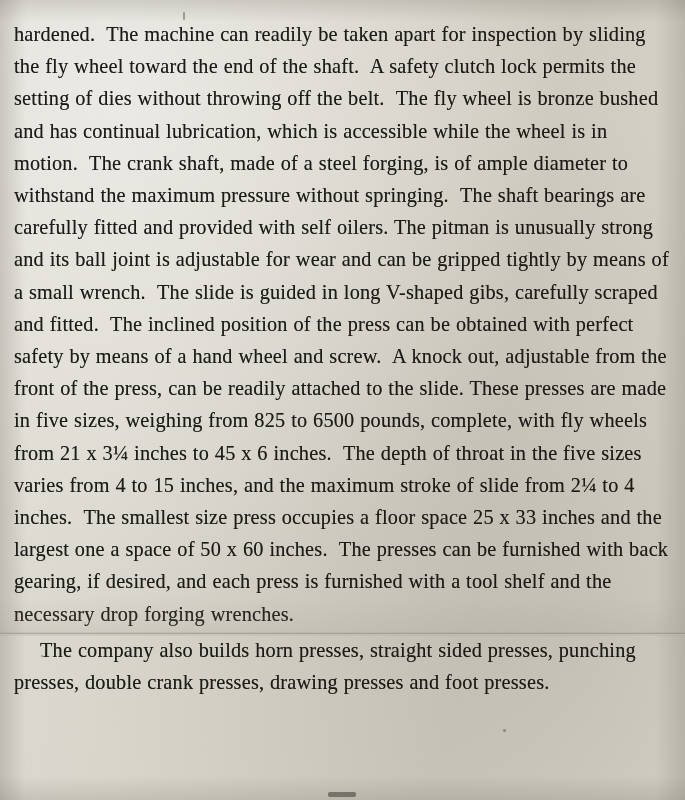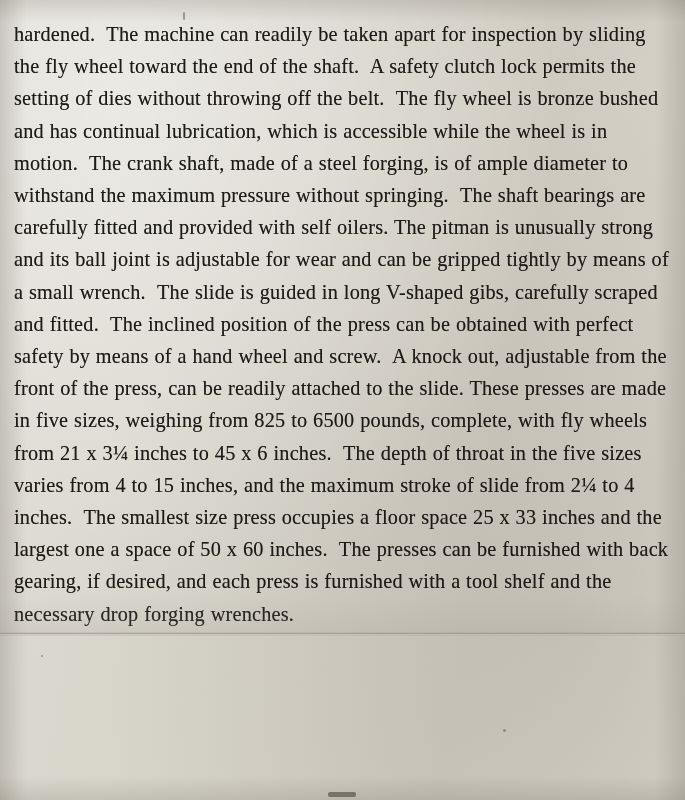--- a/index.html
+++ b/index.html
@@ -92,20 +92,21 @@
     pointer-events: none;
   }
 </style>
 </head>
 <body>
 
 <div id="scan">
 
   <div id="text-column">
     <p class="para">hardened.  The machine can readily be taken apart for inspection by sliding the fly wheel toward the end of the shaft.  A safety clutch lock permits the setting of dies without throwing off the belt.  The fly wheel is bronze bushed and has continual lubrication, which is accessible while the wheel is in motion.  The crank shaft, made of a steel forging, is of ample diameter to withstand the maximum pressure without springing.  The shaft bearings are carefully fitted and provided with self oilers. The pitman is unusually strong and its ball joint is adjustable for wear and can be gripped tightly by means of a small wrench.  The slide is guided in long V-shaped gibs, carefully scraped and fitted.  The inclined position of the press can be obtained with perfect safety by means of a hand wheel and screw.  A knock out, adjustable from the front of the press, can be readily attached to the slide. These presses are made in five sizes, weighing from 825 to 6500 pounds, complete, with fly wheels from 21 x 3¼ inches to 45 x 6 inches.  The depth of throat in the five sizes varies from 4 to 15 inches, and the maximum stroke of slide from 2¼ to 4 inches.  The smallest size press occupies a floor space 25 x 33 inches and the largest one a space of 50 x 60 inches.  The presses can be furnished with back gearing, if desired, and each press is furnished with a tool shelf and the necessary drop forging wrenches.</p>
+    <p class="para indent" style="margin-top: 4px;">The company also builds horn presses, straight sided presses, punching presses, double crank presses, drawing presses and foot presses.</p>
   </div>
 
   <div class="band-fade"></div>
   <div class="seam a"></div>
 
   <div class="speck" style="left:503px; top:729px; width:3px; height:3px;"></div>
   <div class="speck" style="left:183px; top:12px; width:2px; height:8px; border-radius:1px;"></div>
   <div class="speck" style="left:41px; top:655px; width:2px; height:2px;"></div>
 
   <div class="bottom-mark"></div>

